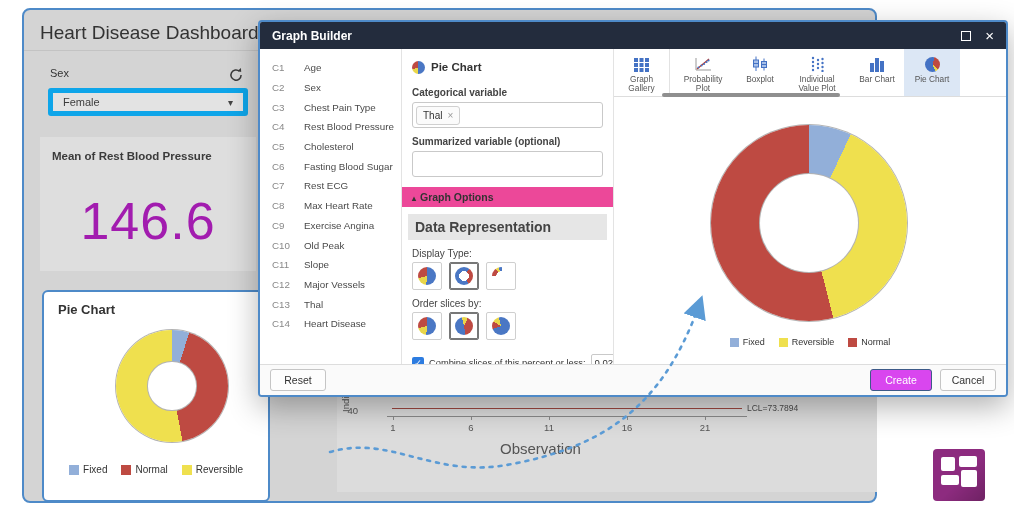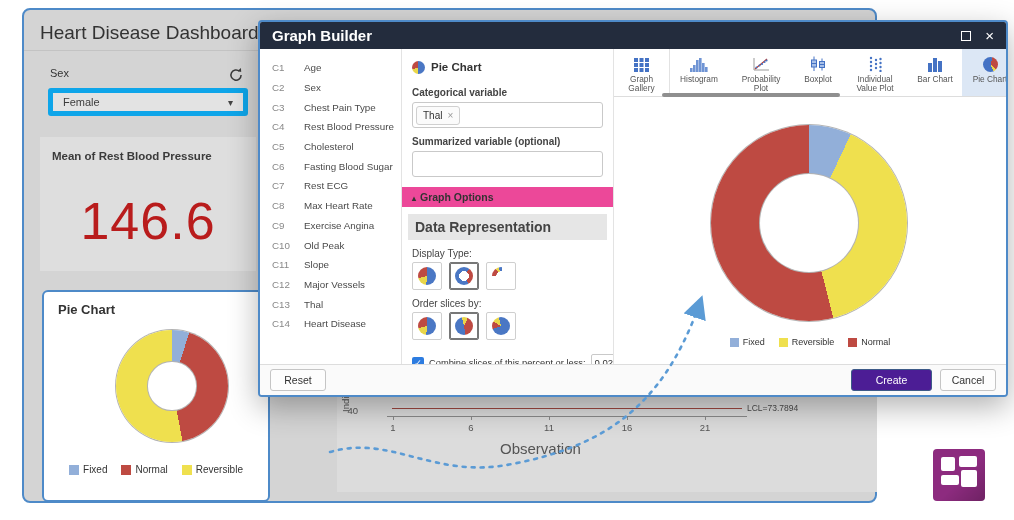--- a/index.html
+++ b/index.html
@@ -12,21 +12,21 @@
   .dash-title{position:absolute;left:16px;top:12px;font-size:19px;color:#333}
   .dash-divider{position:absolute;left:0;right:0;top:40px;border-top:1px solid #c3c3c3}
   .filter-label{position:absolute;left:26px;top:57px;font-size:11px;color:#333}
   .refresh{position:absolute;left:204px;top:57px;width:16px;height:16px}
   .dropdown{position:absolute;left:24px;top:78px;width:200px;height:28px;background:#e3e3e3;
     border:5px solid #0ea5e9;border-radius:3px;display:flex;align-items:center;padding:0 10px;font-size:11px;color:#3c3c3c}
   .dropdown .caret{margin-left:auto;font-size:10px;color:#444}
   .kpi-card{position:absolute;left:16px;top:127px;width:216px;height:134px;background:#dedede}
   .kpi-title{position:absolute;left:12px;top:13px;font-size:11.5px;font-weight:bold;color:#3b3b3b}
   .kpi-value{position:absolute;left:0;right:0;top:34px;bottom:0;display:flex;align-items:center;justify-content:center;
-    font-size:52px;color:#b91c1c;letter-spacing:1px}
+    font-size:52px;color:#a21caf;letter-spacing:1px}
 
   
   .chart-card{position:absolute;left:313px;top:92px;width:540px;height:390px;background:#dcdcdc}
   .cc-lcl-line{position:absolute;left:368px;top:398px;width:350px;height:0;border-top:1.6px solid #9c4740}
   .cc-lcl-label{position:absolute;left:723px;top:393px;font-size:8.5px;color:#4a4a4a}
   .cc-axis{position:absolute;left:363px;top:406px;width:360px;height:0;border-top:1px solid #8a8a8a}
   .cc-tick{position:absolute;top:406px;width:0;height:4px;border-left:1px solid #8a8a8a}
   .cc-ticklabel{position:absolute;top:412px;width:20px;margin-left:-10px;text-align:center;font-size:9.5px;color:#555}
   .cc-ytick{position:absolute;left:314px;top:395px;width:20px;text-align:right;font-size:9.5px;color:#555}
   .cc-xlabel{position:absolute;left:476px;top:430px;width:120px;text-align:left;font-size:15px;color:#555}
@@ -43,21 +43,21 @@
   .legend{display:flex;justify-content:center;gap:14px;font-size:10px;color:#333;align-items:center}
   .pie-card .legend{position:absolute;left:0;right:0;top:172px}
   .sw{width:10px;height:10px;display:inline-block;margin-right:4px;vertical-align:-1px}
   .leg-item{display:flex;align-items:center}
 
   
   .dialog{position:absolute;left:258px;top:20px;width:750px;height:377px;background:#fff;
     border:2px solid #4e8ac8;border-radius:4px;box-shadow:0 10px 30px rgba(0,0,0,.30);z-index:10}
   .titlebar{position:absolute;left:0;right:0;top:0;height:27px;background:#232c3d;display:flex;align-items:center;
     padding:0 12px;border-radius:2px 2px 0 0}
-  .titlebar .ttl{font-size:15px;font-weight:bold;color:#fff}
+  .titlebar .ttl{font-size:12px;font-weight:bold;color:#fff}
   .win-btns{margin-left:auto;display:flex;align-items:center;gap:14px}
   .btn-max{width:10px;height:10px;border:1.5px solid #fff}
   .btn-close{color:#fff;font-size:15px;line-height:10px}
   .dlg-body{position:absolute;left:0;right:0;top:27px;bottom:31px;display:flex}
 
   
   .cols-panel{width:142px;border-right:1px solid #e3e3e3;padding-top:9px;overflow:hidden}
   .col-row{display:flex;height:19.7px;align-items:center;padding-left:12px;font-size:9.8px}
   .col-id{width:32px;color:#888}
   .col-name{color:#4a4a4a}
@@ -110,21 +110,21 @@
   .donut-prev .hole{inset:25%}
   .preview-legend{position:absolute;left:0;right:0;top:288px;font-size:9px}
   .preview-legend .sw{width:9px;height:9px}
 
   
   .dlg-footer{position:absolute;left:0;right:0;bottom:0;height:31px;background:#fafafa;border-top:1px solid #ddd;
     display:flex;align-items:center;padding:0 10px;border-radius:0 0 2px 2px}
   .btn{height:22px;border:1px solid #c5c5c5;border-radius:3px;background:#fdfdfd;font-size:10.5px;color:#333;
     display:flex;align-items:center;justify-content:center;font-family:"Liberation Sans",sans-serif}
   .btn-reset{width:56px}
-  .btn-create{width:81px;margin-left:auto;background:#4c1d95;border-color:#3d5a88;color:#fff}
+  .btn-create{width:62px;margin-left:auto;background:#d946ef;border-color:#3d5a88;color:#fff}
   .btn-cancel{width:56px;margin-left:8px}
 
   
   .arrow{position:absolute;inset:0;z-index:30;pointer-events:none}
   .logo{position:absolute;left:933px;top:449px;width:52px;height:52px;background:#8d2b7f;border-radius:4px;z-index:5;overflow:hidden}
   .logo:before{content:"";position:absolute;inset:0;background:linear-gradient(135deg,transparent 55%,rgba(0,0,0,.22))}
   .logo i{position:absolute;background:#fff;border-radius:2px}
   .lg-tl{left:8px;top:8px;width:14px;height:14px}
   .lg-tr{left:26px;top:7px;width:18px;height:11px}
   .lg-bl{left:8px;top:26px;width:18px;height:10px}
@@ -332,35 +332,20 @@
                     <rect x="5.5" y="5" width="4" height="4"></rect>
                     <rect x="11" y="5" width="4" height="4"></rect>
                     <rect x="0" y="10" width="4" height="4"></rect>
                     <rect x="5.5" y="10" width="4" height="4"></rect>
                     <rect x="11" y="10" width="4" height="4"></rect>
                   </g>
                 </svg>
               </span>
             <span>Graph Gallery</span>
           </div>
-          <div class="g-item" style="width:58px">
-            <span class="g-icon">
-                <svg width="20" height="15">
-                  <g fill="#6f94d4">
-                    <rect x="1" y="11" width="2.6" height="4"></rect>
-                    <rect x="4" y="8" width="2.6" height="7"></rect>
-                    <rect x="7" y="3" width="2.6" height="12"></rect>
-                    <rect x="10" y="1" width="2.6" height="14"></rect>
-                    <rect x="13" y="6" width="2.6" height="9"></rect>
-                    <rect x="16" y="10" width="2.6" height="5"></rect>
-                  </g>
-                </svg>
-              </span>
-            <span>Histogram</span>
-          </div>
           <div class="g-item" style="width:66px">
             <span class="g-icon">
                 <svg width="18" height="15">
                   <path d="M2 1 V13 H17" stroke="#999" fill="none"></path>
                   <path d="M3 12 L15 2" stroke="#c0392b" stroke-width="1.2" fill="none"></path>
                   <g fill="#4472c4">
                     <circle cx="4.5" cy="10.5" r="1.1"></circle>
                     <circle cx="7.5" cy="8.5" r="1.1"></circle>
                     <circle cx="10" cy="7" r="1.1"></circle>
                     <circle cx="12.5" cy="5" r="1.1"></circle>

